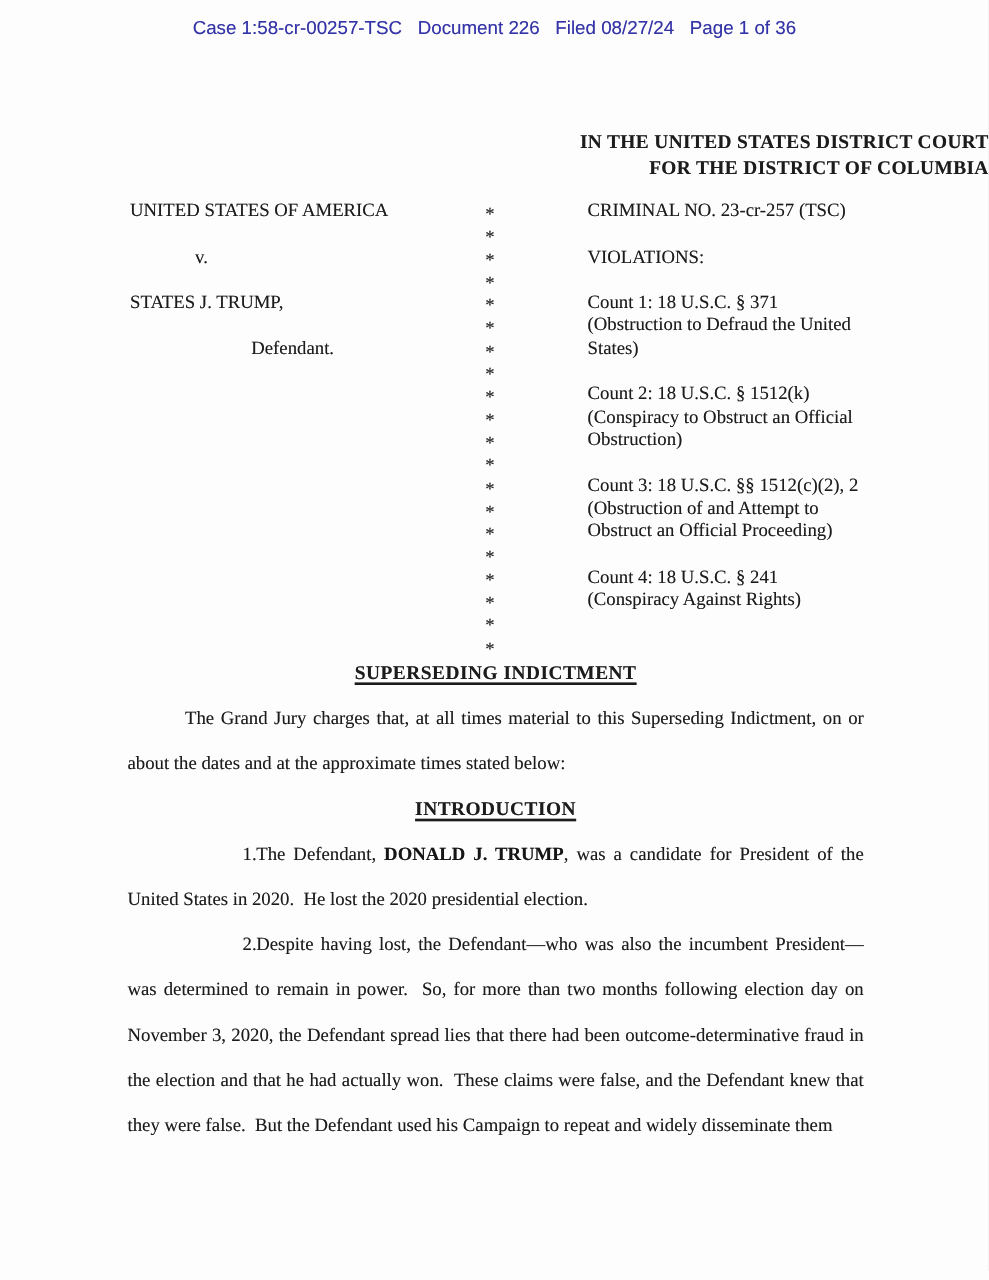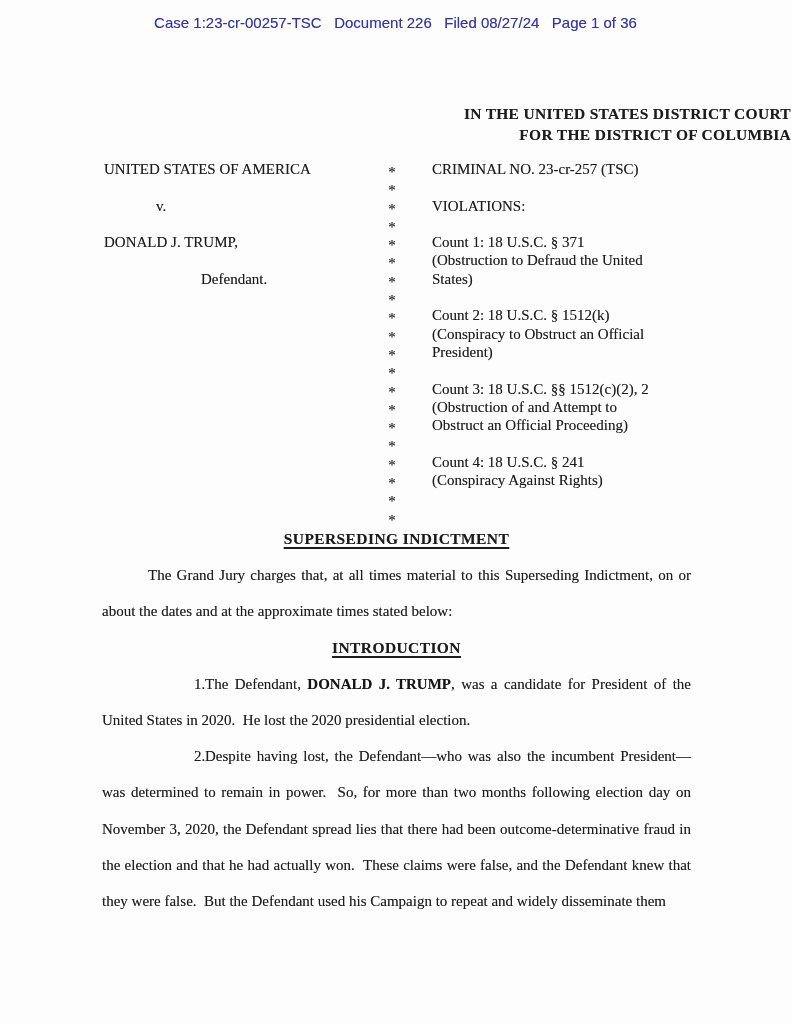--- a/index.html
+++ b/index.html
@@ -35,21 +35,21 @@
   }
   .caption {
     position: absolute;
     top: 160px; left: 104px;
     display: flex;
     font-weight: normal;
     font-size: 15px;
   }
   .cap-left  { width: 256px; }
   .cap-stars { width: 64px; text-align: center; }
-  .cap-right { width: 268px; padding-left: 8px; }
+  .cap-right { width: 268px; padding-left: 8px; margin-left: 38px; }
   .cap-row {
     height: 18.3px;
     line-height: 18.3px;
     white-space: nowrap;
   }
   .cap-left .cap-row:nth-child(3) { padding-left: 52px; }
   .cap-left .cap-row:nth-child(7) { padding-left: 97px; }
   .cap-stars .cap-row { font-size: 15px; transform: translateY(3px); color: #2a2a2a; }
   .doc-body {
     position: absolute;
@@ -74,34 +74,34 @@
   .para.indent { text-indent: 46px; }
   .para.numbered { text-indent: 46px; }
   .pnum { display: inline-block; width: 57px; }
   b { color: #161616; }
 </style>
 </head>
 <body>
 
 <div class="page">
 
-  <div class="stamp">Case 1:23-cr-00257-TSC   Document 226   Filed 08/27/24   Page 1 of 36</div>
+  <div class="stamp">Case 1:58-cr-00257-TSC   Document 226   Filed 08/27/24   Page 1 of 36</div>
 
   <div class="court-title">
     <div>IN THE UNITED STATES DISTRICT COURT</div>
     <div>FOR THE DISTRICT OF COLUMBIA</div>
   </div>
 
   <div class="caption">
     <div class="cap-left">
         <div class="cap-row">UNITED STATES OF AMERICA</div>
         <div class="cap-row">&nbsp;</div>
         <div class="cap-row">v.</div>
         <div class="cap-row">&nbsp;</div>
-        <div class="cap-row">DONALD J. TRUMP,</div>
+        <div class="cap-row">STATES J. TRUMP,</div>
         <div class="cap-row">&nbsp;</div>
         <div class="cap-row">Defendant.</div>
       </div>
     <div class="cap-stars">
         <div class="cap-row">*</div>
         <div class="cap-row">*</div>
         <div class="cap-row">*</div>
         <div class="cap-row">*</div>
         <div class="cap-row">*</div>
         <div class="cap-row">*</div>
@@ -124,21 +124,21 @@
         <div class="cap-row">CRIMINAL NO. 23-cr-257 (TSC)</div>
         <div class="cap-row">&nbsp;</div>
         <div class="cap-row">VIOLATIONS:</div>
         <div class="cap-row">&nbsp;</div>
         <div class="cap-row">Count 1: 18 U.S.C. § 371</div>
         <div class="cap-row">(Obstruction to Defraud the United</div>
         <div class="cap-row">States)</div>
         <div class="cap-row">&nbsp;</div>
         <div class="cap-row">Count 2: 18 U.S.C. § 1512(k)</div>
         <div class="cap-row">(Conspiracy to Obstruct an Official</div>
-        <div class="cap-row">President)</div>
+        <div class="cap-row">Obstruction)</div>
         <div class="cap-row">&nbsp;</div>
         <div class="cap-row">Count 3: 18 U.S.C. §§ 1512(c)(2), 2</div>
         <div class="cap-row">(Obstruction of and Attempt to</div>
         <div class="cap-row">Obstruct an Official Proceeding)</div>
         <div class="cap-row">&nbsp;</div>
         <div class="cap-row">Count 4: 18 U.S.C. § 241</div>
         <div class="cap-row">(Conspiracy Against Rights)</div>
         <div class="cap-row">&nbsp;</div>
         <div class="cap-row">&nbsp;</div>
       </div>

